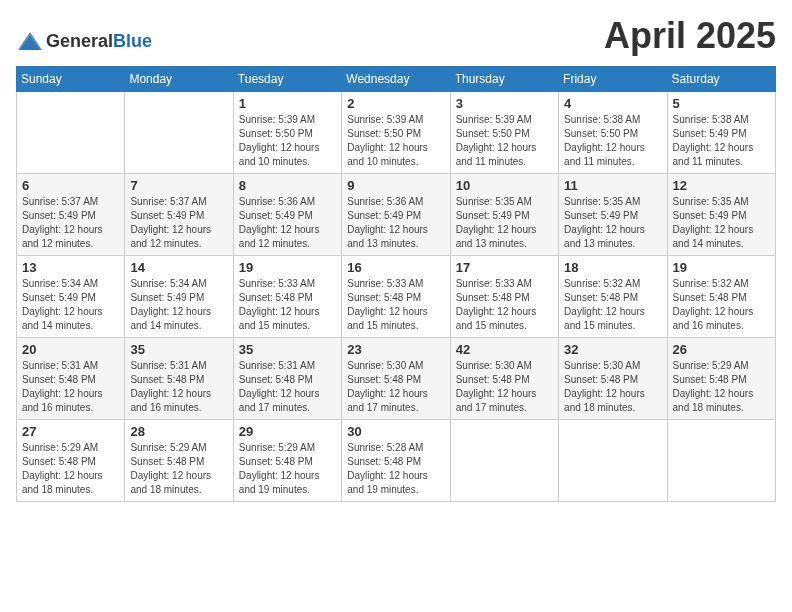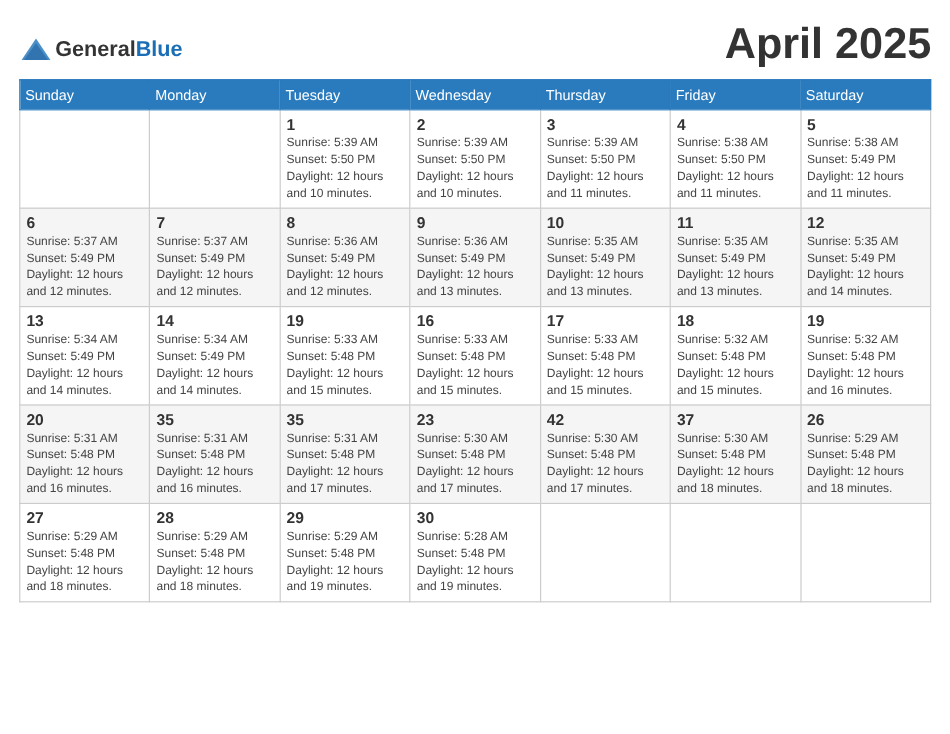--- a/index.html
+++ b/index.html
@@ -293,21 +293,21 @@
 and 17 minutes.</div>
         </td>
         <td>
           <span class="day-number">42</span>
           <div class="day-detail" style="white-space: pre-line;">Sunrise: 5:30 AM
 Sunset: 5:48 PM
 Daylight: 12 hours
 and 17 minutes.</div>
         </td>
         <td>
-          <span class="day-number">37</span>
+          <span class="day-number">32</span>
           <div class="day-detail" style="white-space: pre-line;">Sunrise: 5:30 AM
 Sunset: 5:48 PM
 Daylight: 12 hours
 and 18 minutes.</div>
         </td>
         <td>
           <span class="day-number">26</span>
           <div class="day-detail" style="white-space: pre-line;">Sunrise: 5:29 AM
 Sunset: 5:48 PM
 Daylight: 12 hours

